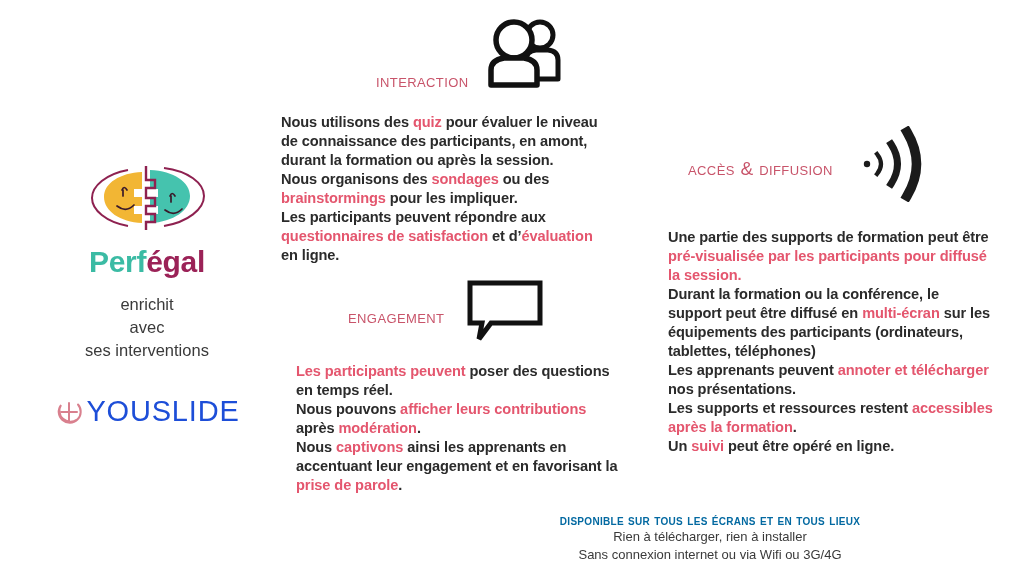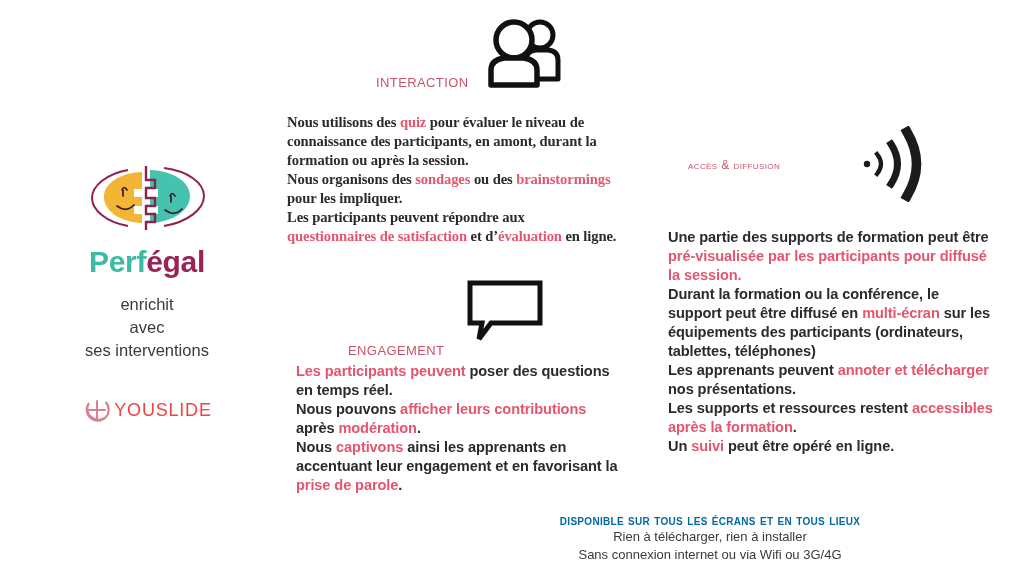--- a/index.html
+++ b/index.html
@@ -63,50 +63,50 @@
   }
 
   #youslide-row {
     margin-top: 34px;
     display: flex;
     align-items: center;
     justify-content: center;
     gap: 2px;
   }
   #youslide-word {
-    font-size: 18px;
-    color: #ef4444;
+    font-size: 29px;
+    color: #1d4ed8;
     letter-spacing: 0.8px;
     text-align: right;
   }
 
   
   #interaction-head {
     position: absolute;
     left: 376px; top: 70px;
     font-size: 19px;
   }
   #interaction-icon { position: absolute; left: 482px; top: 16px; }
 
-  #interaction-body { position: absolute; left: 287px; top: 113px; width: 330px; font-family: Liberation Serif, serif; }
+  #interaction-body { position: absolute; left: 281px; top: 113px; width: 330px; }
 
   #engagement-head {
     position: absolute;
-    left: 348px; top: 338px;
+    left: 348px; top: 306px;
     font-size: 19px;
   }
   #engagement-icon { position: absolute; left: 465px; top: 279px; }
 
   #engagement-body { position: absolute; left: 296px; top: 362px; width: 330px; }
 
   
   #acces-head {
     position: absolute;
     left: 688px; top: 158px;
-    font-size: 12px;
+    font-size: 19px;
   }
   #acces-icon { position: absolute; left: 858px; top: 126px; }
 
   #acces-body { position: absolute; left: 668px; top: 228px; width: 325px; }
 
   
   #footer {
     position: absolute;
     left: 430px; top: 512px;
     width: 560px;

